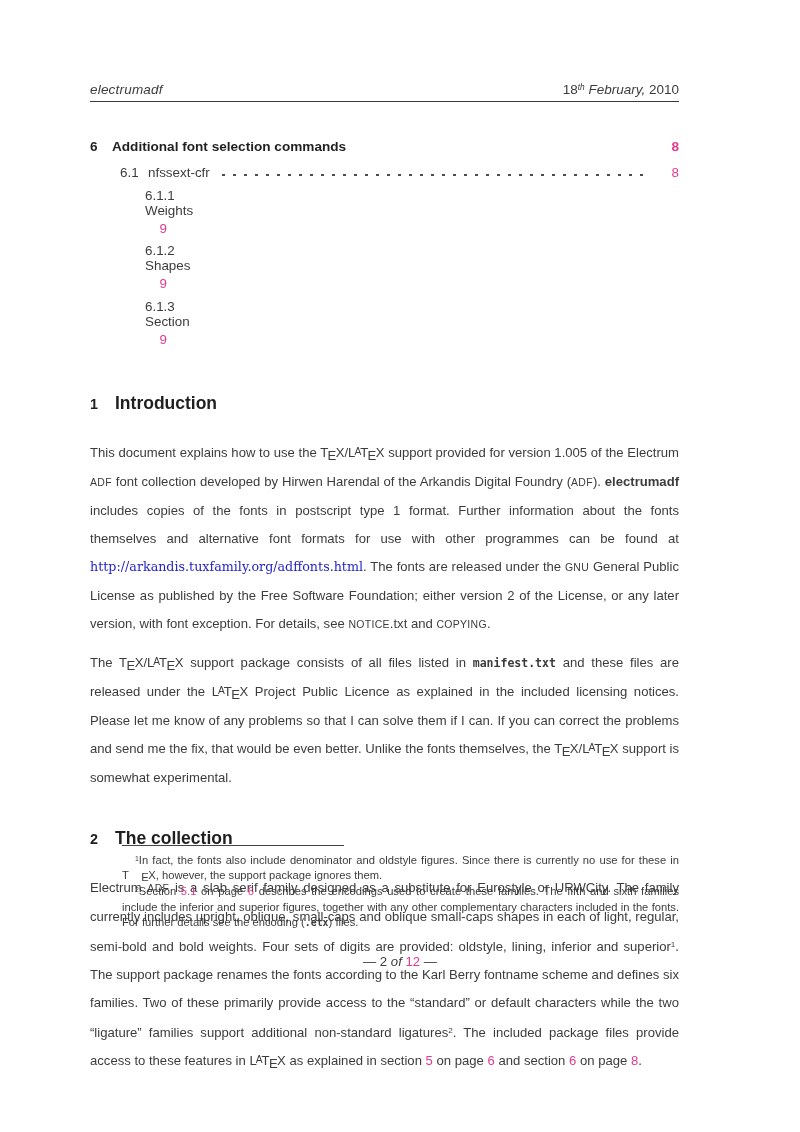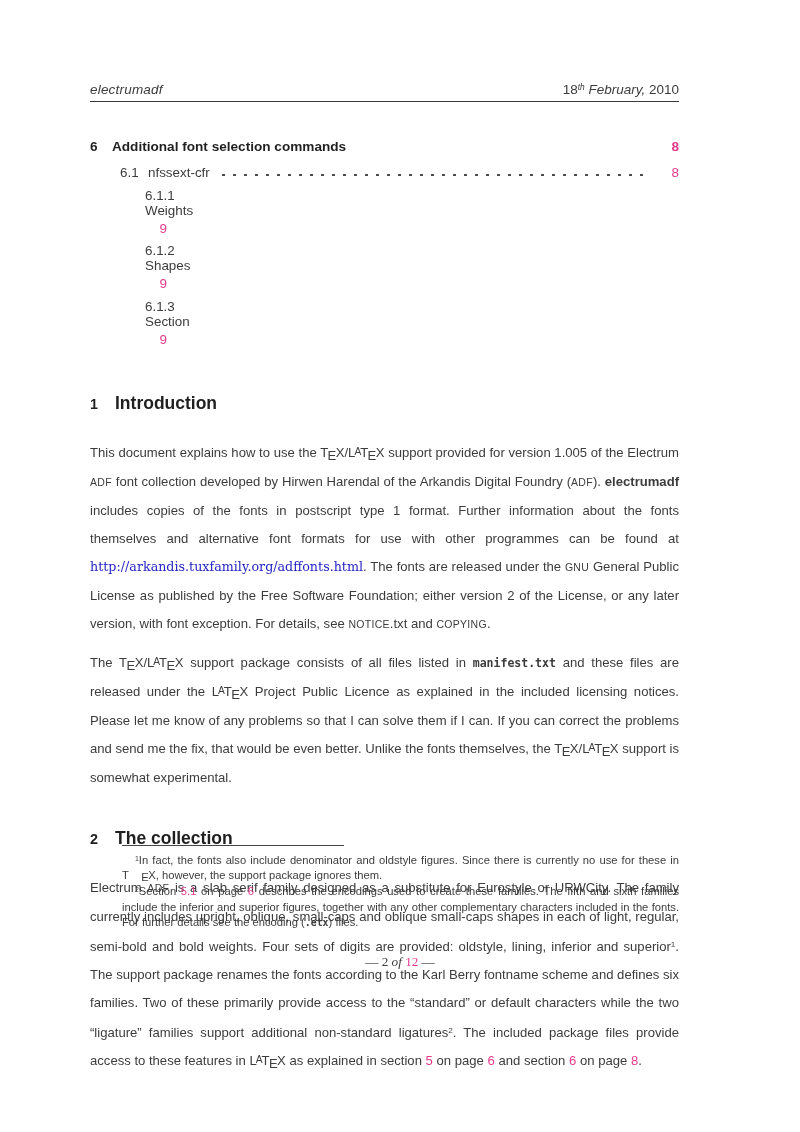--- a/index.html
+++ b/index.html
@@ -101,21 +101,20 @@
     line-height:14.9px;
     text-indent:13px;
     color:var(--ink);
   }
   
   .footer{
     position:absolute;left:0;right:0;top:954px;
     text-align:center;
     font-size:13.2px;
     color:var(--ink);
-    font-family:Liberation Serif, serif;
   }
 </style>
 </head>
 <body>
 
 <div class="page">
 
   <div class="header">
     <span class="header-title">electrumadf</span>
     <span class="header-date"><span>18</span><span class="s-supit">th</span><span> </span><span class="s-it">February,</span><span> 2010</span></span>

